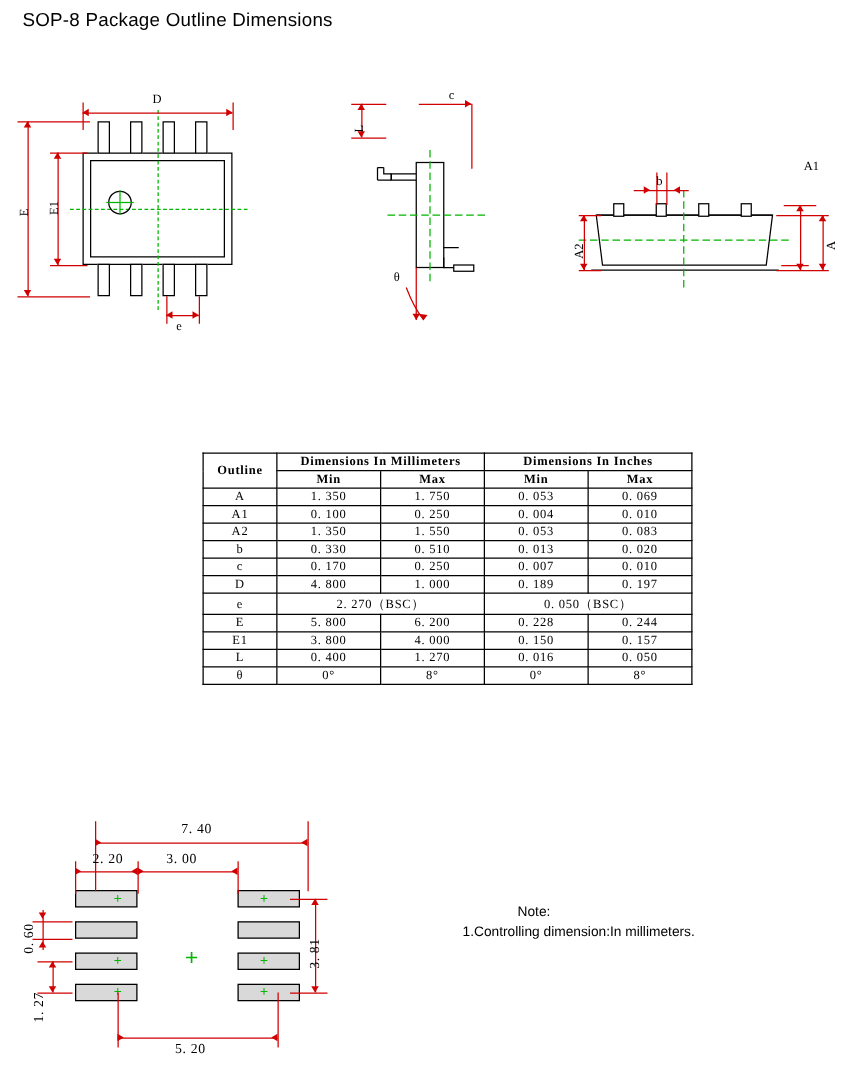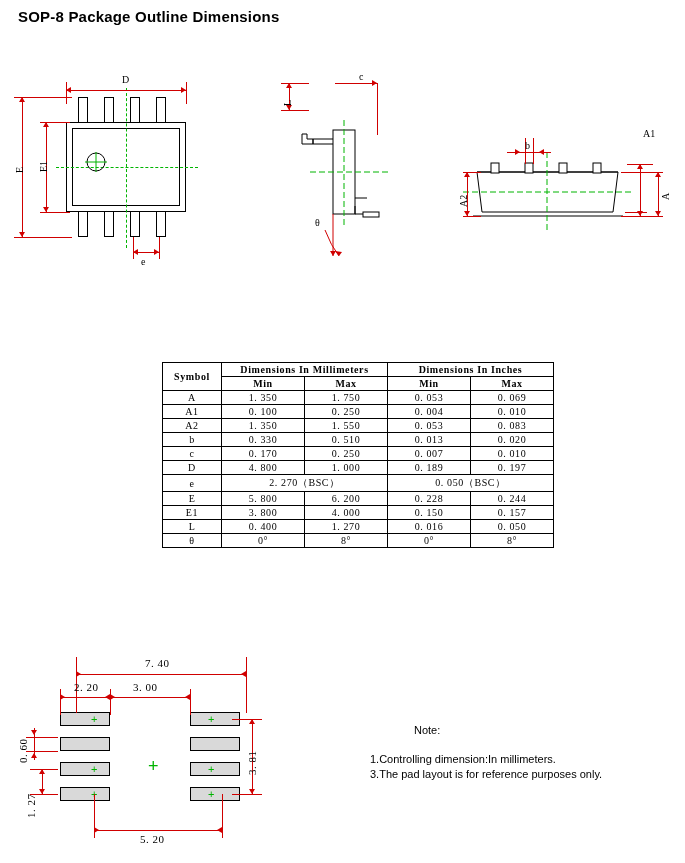--- a/index.html
+++ b/index.html
@@ -13,21 +13,21 @@
     position: relative;
     font-family: "Liberation Sans", sans-serif;
     color: #000000;
     overflow: hidden;
   }
   #title {
     position: absolute;
     left: 18px;
     top: 8px;
     font-size: 15px;
-    font-weight: bold;
+    font-weight: normal;
     letter-spacing: 0.2px;
   }
 
   
   .abs { position: absolute; }
   .dimline { position: absolute; background: #d00000; }
   .hline { height: 1px; }
   .vline { width: 1px; }
   .greendash-h {
     position: absolute;
@@ -131,21 +131,21 @@
 
   
   #notes {
     position: absolute;
     left: 370px;
     top: 723px;
     font-size: 11px;
     line-height: 15px;
     color: #000;
   }
-  #notes .nt-head { margin-bottom: 14px; padding-left: 44px; }
+  #notes .nt-head { margin-bottom: 1px; padding-left: 44px; }
 </style>
 </head>
 <body>
 
 <div id="title">SOP-8 Package Outline Dimensions</div>
 
 <div id="fig-top">
 
   <div class="pkg-body" style="left:66px; top:62px; width:120px; height:90px;"></div>
   <div class="pkg-body" style="left:72px; top:68px; width:108px; height:78px; border-color:#000;"></div>
@@ -284,21 +284,21 @@
   <div class="arrowU" style="left:9px; top:112px;"></div>
   <div class="arrowD" style="left:9px; top:151px;"></div>
   <div class="dimline hline" style="left:8px; top:112px; width:18px;"></div>
   <div class="dimline hline" style="left:8px; top:156px; width:18px;"></div>
   <div class="lbl-v" style="left:3px; top:147px;">A2</div>
 </div>
 
 <table id="dimtable">
   <thead>
     <tr>
-      <th class="symcol" rowspan="2">Symbol</th>
+      <th class="symcol" rowspan="2">Outline</th>
       <th colspan="2">Dimensions In Millimeters</th>
       <th colspan="2">Dimensions In Inches</th>
     </tr>
     <tr>
       <th class="numcol">Min</th>
       <th class="numcol">Max</th>
       <th class="numcol">Min</th>
       <th class="numcol">Max</th>
     </tr>
   </thead>
@@ -446,14 +446,13 @@
   <div class="dimline vline" style="left:222px; top:149px; height:44px;"></div>
   <div class="dimline hline" style="left:94px; top:185px; width:128px;"></div>
   <div class="arrowR" style="left:94px; top:182px;"></div>
   <div class="arrowL" style="left:217px; top:182px;"></div>
   <div class="lbl" style="left:140px; top:188px; font-size:11px; letter-spacing:0.5px;">5. 20</div>
 </div>
 
 <div id="notes">
   <div class="nt-head">Note:</div>
   <div>1.Controlling dimension:In  millimeters.</div>
-  <div>3.The pad layout is for reference purposes only.</div>
 </div>
 
 </body></html>

